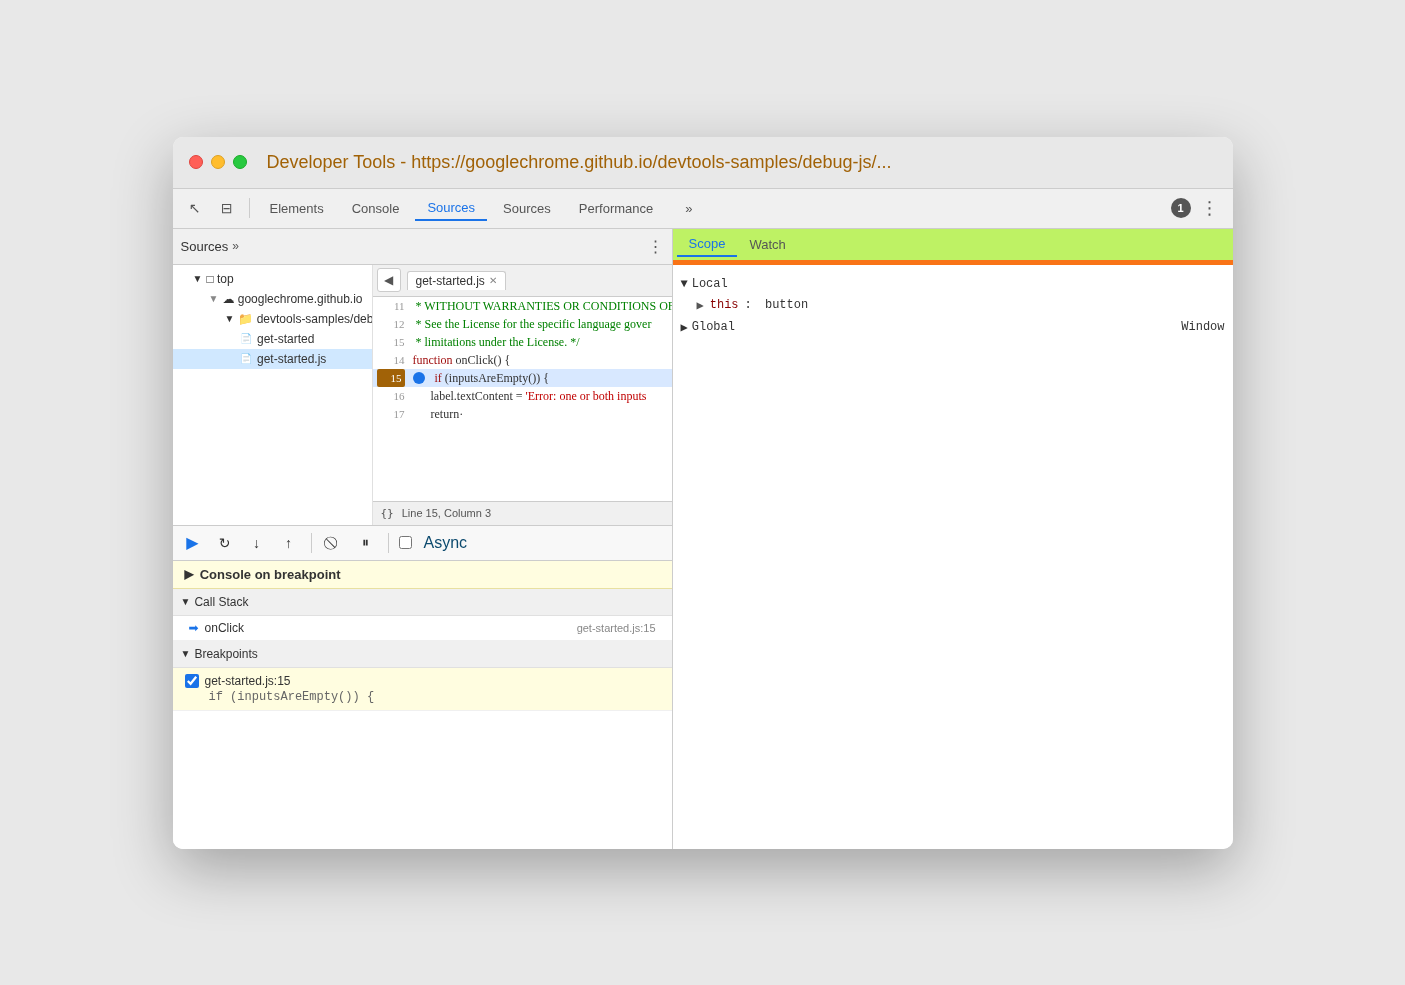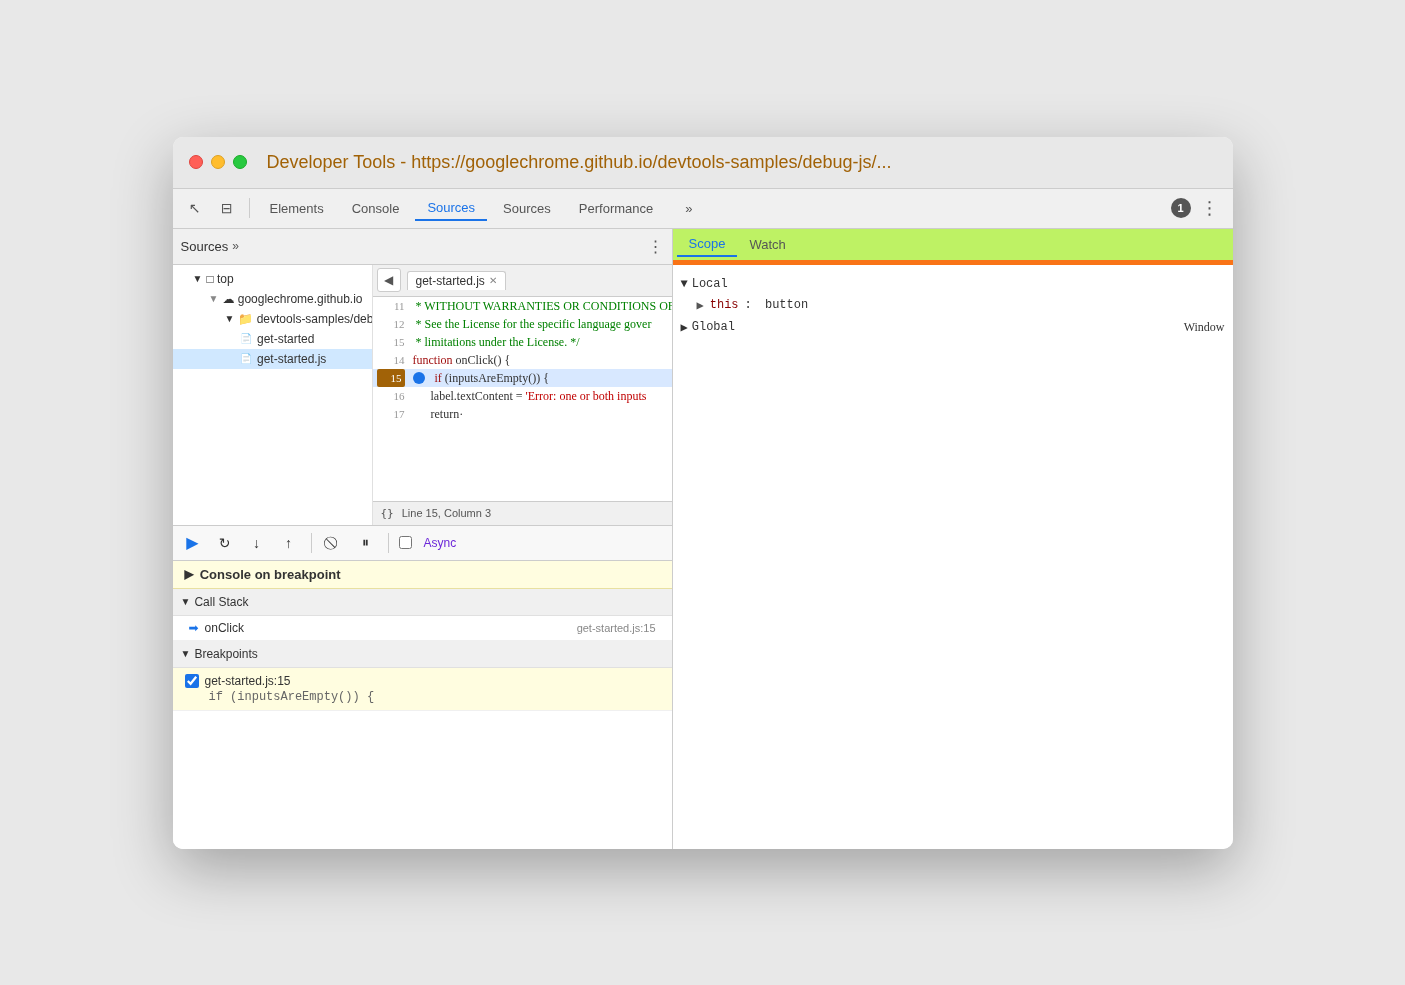--- a/index.html
+++ b/index.html
@@ -299,21 +299,21 @@
       display: flex;
       align-items: center;
       justify-content: center;
       cursor: pointer;
       border: none;
       background: transparent;
       font-size: 14px;
       color: #333;
     }
     .debug-divider { width: 1px; height: 20px; background: #ccc; margin: 0 2px; }
-    .async-label { font-size: 12px; color: #6d28d9; }
+    .async-label { font-size: 16px; color: #0c4a6e; }
     .async-checkbox { margin-right: 4px; }
 
     
     .paused-banner {
       background: #fffde0;
       border-bottom: 1px solid #e8e0a0;
       padding: 6px 12px;
       display: flex;
       align-items: center;
       gap: 6px;
@@ -631,19 +631,19 @@
           <span style="color:#555">▶</span>
           <span class="scope-key">this</span>
           <span>:&nbsp;</span>
           <span class="scope-val">button</span>
         </div>
 
         <div class="scope-section-header">
           <span>▶</span>
           <span>Global</span>
           <span style="flex:1"></span>
-          <span style="color:#333;font-family:Liberation Serif, serif;font-size:12px;">Window</span>
+          <span style="color:#333;font-family:Liberation Mono, monospace;font-size:12px;">Window</span>
         </div>
       </div>
     </div>
 
   </div>
 </div>
 
 </body></html>

